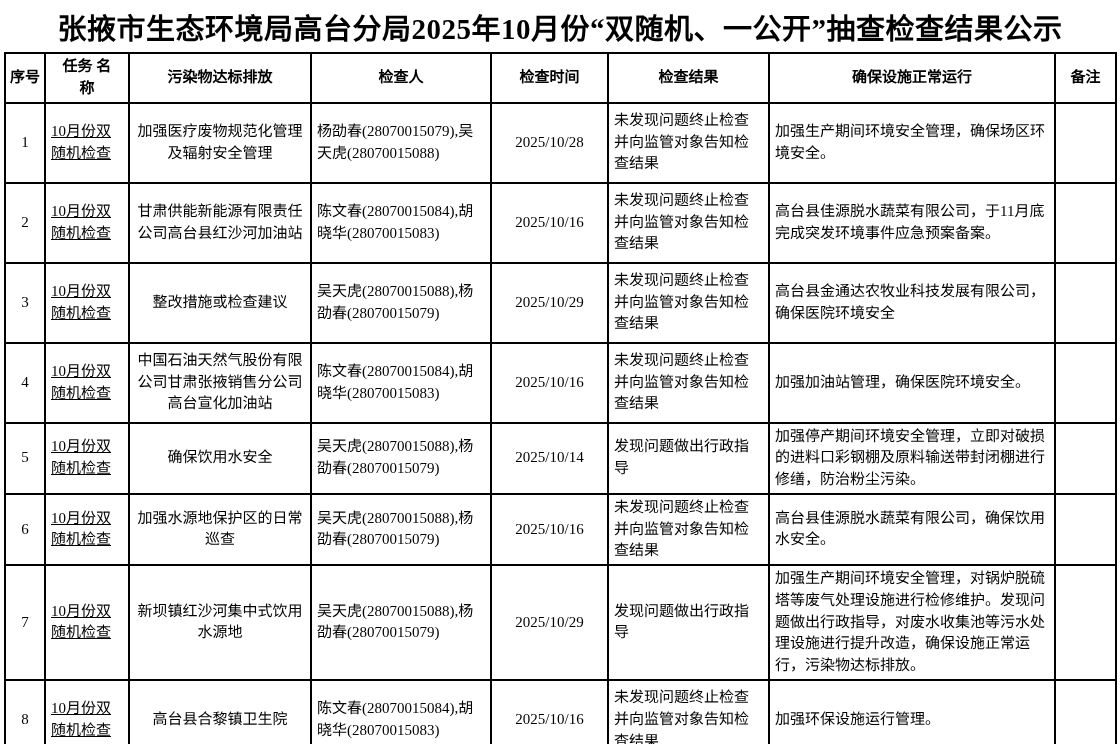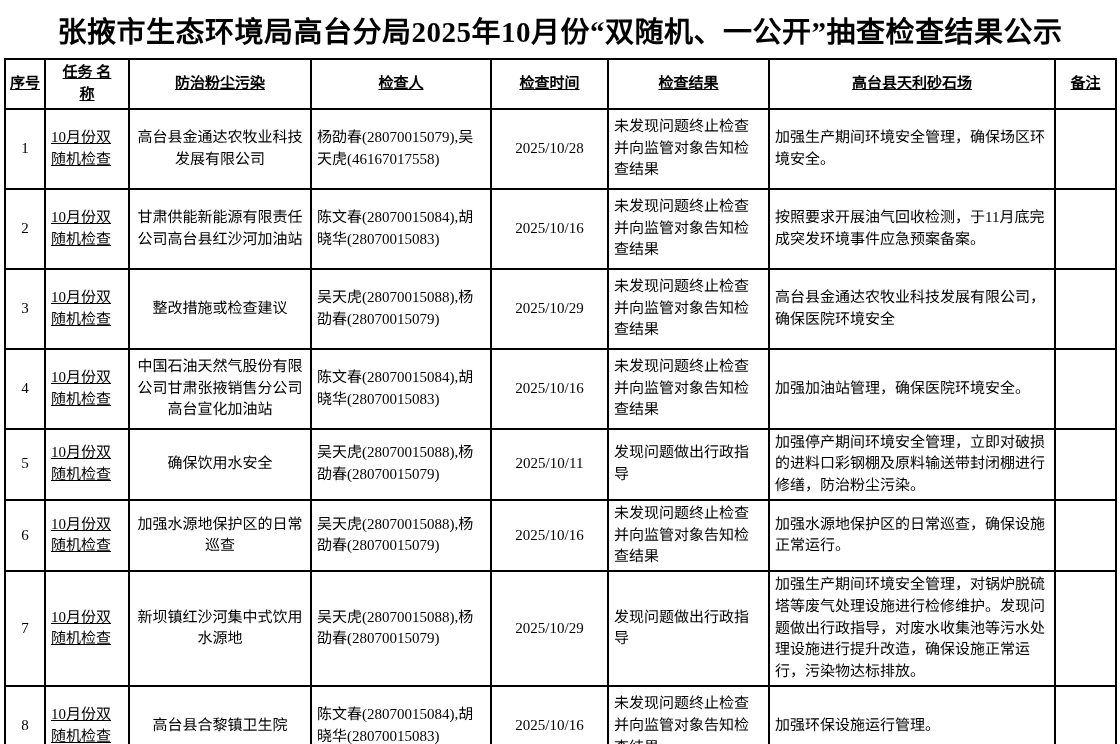--- a/index.html
+++ b/index.html
@@ -6,21 +6,21 @@
     margin: 0;
     padding: 0;
     width: 1120px;
     height: 744px;
     background: #ffffff;
     color: #000000;
     font-family: "Liberation Serif", "DejaVu Serif", serif;
     overflow: hidden;
   }
   .page-title {
-    height: 58px;
+    height: 52px;
     display: flex;
     align-items: center;
     justify-content: center;
     font-size: 29px;
     font-weight: bold;
     letter-spacing: 0.5px;
     white-space: nowrap;
   }
   table.results {
     border-collapse: collapse;
@@ -31,21 +31,21 @@
   table.results th,
   table.results td {
     border: 2px solid #000000;
     padding: 2px 5px;
     font-size: 15px;
     line-height: 1.45;
     vertical-align: middle;
     word-break: break-all;
     overflow: hidden;
   }
-  table.results thead tr { height: 47px; text-decoration: underline; }
+  table.results thead tr { height: 47px; }
   table.results th {
     font-weight: bold;
     text-align: center;
     white-space: pre-line;
     padding: 2px 3px;
   }
   td.c { text-align: center; }
   td.l { text-align: left; }
   td.task-cell { padding: 2px 6px; text-decoration: underline; }
 </style>
@@ -63,47 +63,47 @@
     <col style="width:117px">
     <col style="width:161px">
     <col style="width:286px">
     <col style="width:61px">
   </colgroup>
   <thead>
     <tr>
       <th>序号</th>
       <th>任务 名
 称</th>
-      <th>防治粉尘污染</th>
+      <th>污染物达标排放</th>
       <th>检查人</th>
       <th>检查时间</th>
       <th>检查结果</th>
-      <th>高台县天利砂石场</th>
+      <th>确保设施正常运行</th>
       <th>备注</th>
     </tr>
   </thead>
   <tbody>
       <tr style="height: 80px;">
     <td class="c">1</td>
     <td class="l task-cell">10月份双随机检查</td>
-    <td class="c">高台县金通达农牧业科技发展有限公司</td>
-    <td class="l">杨劭春(28070015079),吴天虎(46167017558)</td>
+    <td class="c">加强医疗废物规范化管理及辐射安全管理</td>
+    <td class="l">杨劭春(28070015079),吴天虎(28070015088)</td>
     <td class="c">2025/10/28</td>
     <td class="l">未发现问题终止检查并向监管对象告知检查结果</td>
     <td class="l">加强生产期间环境安全管理，确保场区环境安全。</td>
     <td class="c"></td>
   </tr>
       <tr style="height: 80px;">
     <td class="c">2</td>
     <td class="l task-cell">10月份双随机检查</td>
     <td class="c">甘肃供能新能源有限责任公司高台县红沙河加油站</td>
     <td class="l">陈文春(28070015084),胡晓华(28070015083)</td>
     <td class="c">2025/10/16</td>
     <td class="l">未发现问题终止检查并向监管对象告知检查结果</td>
-    <td class="l">按照要求开展油气回收检测，于11月底完成突发环境事件应急预案备案。</td>
+    <td class="l">高台县佳源脱水蔬菜有限公司，于11月底完成突发环境事件应急预案备案。</td>
     <td class="c"></td>
   </tr>
       <tr style="height: 80px;">
     <td class="c">3</td>
     <td class="l task-cell">10月份双随机检查</td>
     <td class="c">整改措施或检查建议</td>
     <td class="l">吴天虎(28070015088),杨劭春(28070015079)</td>
     <td class="c">2025/10/29</td>
     <td class="l">未发现问题终止检查并向监管对象告知检查结果</td>
     <td class="l">高台县金通达农牧业科技发展有限公司，确保医院环境安全</td>
@@ -117,33 +117,33 @@
     <td class="c">2025/10/16</td>
     <td class="l">未发现问题终止检查并向监管对象告知检查结果</td>
     <td class="l">加强加油站管理，确保医院环境安全。</td>
     <td class="c"></td>
   </tr>
       <tr style="height: 65px;">
     <td class="c">5</td>
     <td class="l task-cell">10月份双随机检查</td>
     <td class="c">确保饮用水安全</td>
     <td class="l">吴天虎(28070015088),杨劭春(28070015079)</td>
-    <td class="c">2025/10/11</td>
+    <td class="c">2025/10/14</td>
     <td class="l">发现问题做出行政指导</td>
     <td class="l">加强停产期间环境安全管理，立即对破损的进料口彩钢棚及原料输送带封闭棚进行修缮，防治粉尘污染。</td>
     <td class="c"></td>
   </tr>
       <tr style="height: 67px;">
     <td class="c">6</td>
     <td class="l task-cell">10月份双随机检查</td>
     <td class="c">加强水源地保护区的日常巡查</td>
     <td class="l">吴天虎(28070015088),杨劭春(28070015079)</td>
     <td class="c">2025/10/16</td>
     <td class="l">未发现问题终止检查并向监管对象告知检查结果</td>
-    <td class="l">加强水源地保护区的日常巡查，确保设施正常运行。</td>
+    <td class="l">高台县佳源脱水蔬菜有限公司，确保饮用水安全。</td>
     <td class="c"></td>
   </tr>
       <tr style="height: 103px;">
     <td class="c">7</td>
     <td class="l task-cell">10月份双随机检查</td>
     <td class="c">新坝镇红沙河集中式饮用水源地</td>
     <td class="l">吴天虎(28070015088),杨劭春(28070015079)</td>
     <td class="c">2025/10/29</td>
     <td class="l">发现问题做出行政指导</td>
     <td class="l">加强生产期间环境安全管理，对锅炉脱硫塔等废气处理设施进行检修维护。发现问题做出行政指导，对废水收集池等污水处理设施进行提升改造，确保设施正常运行，污染物达标排放。</td>

